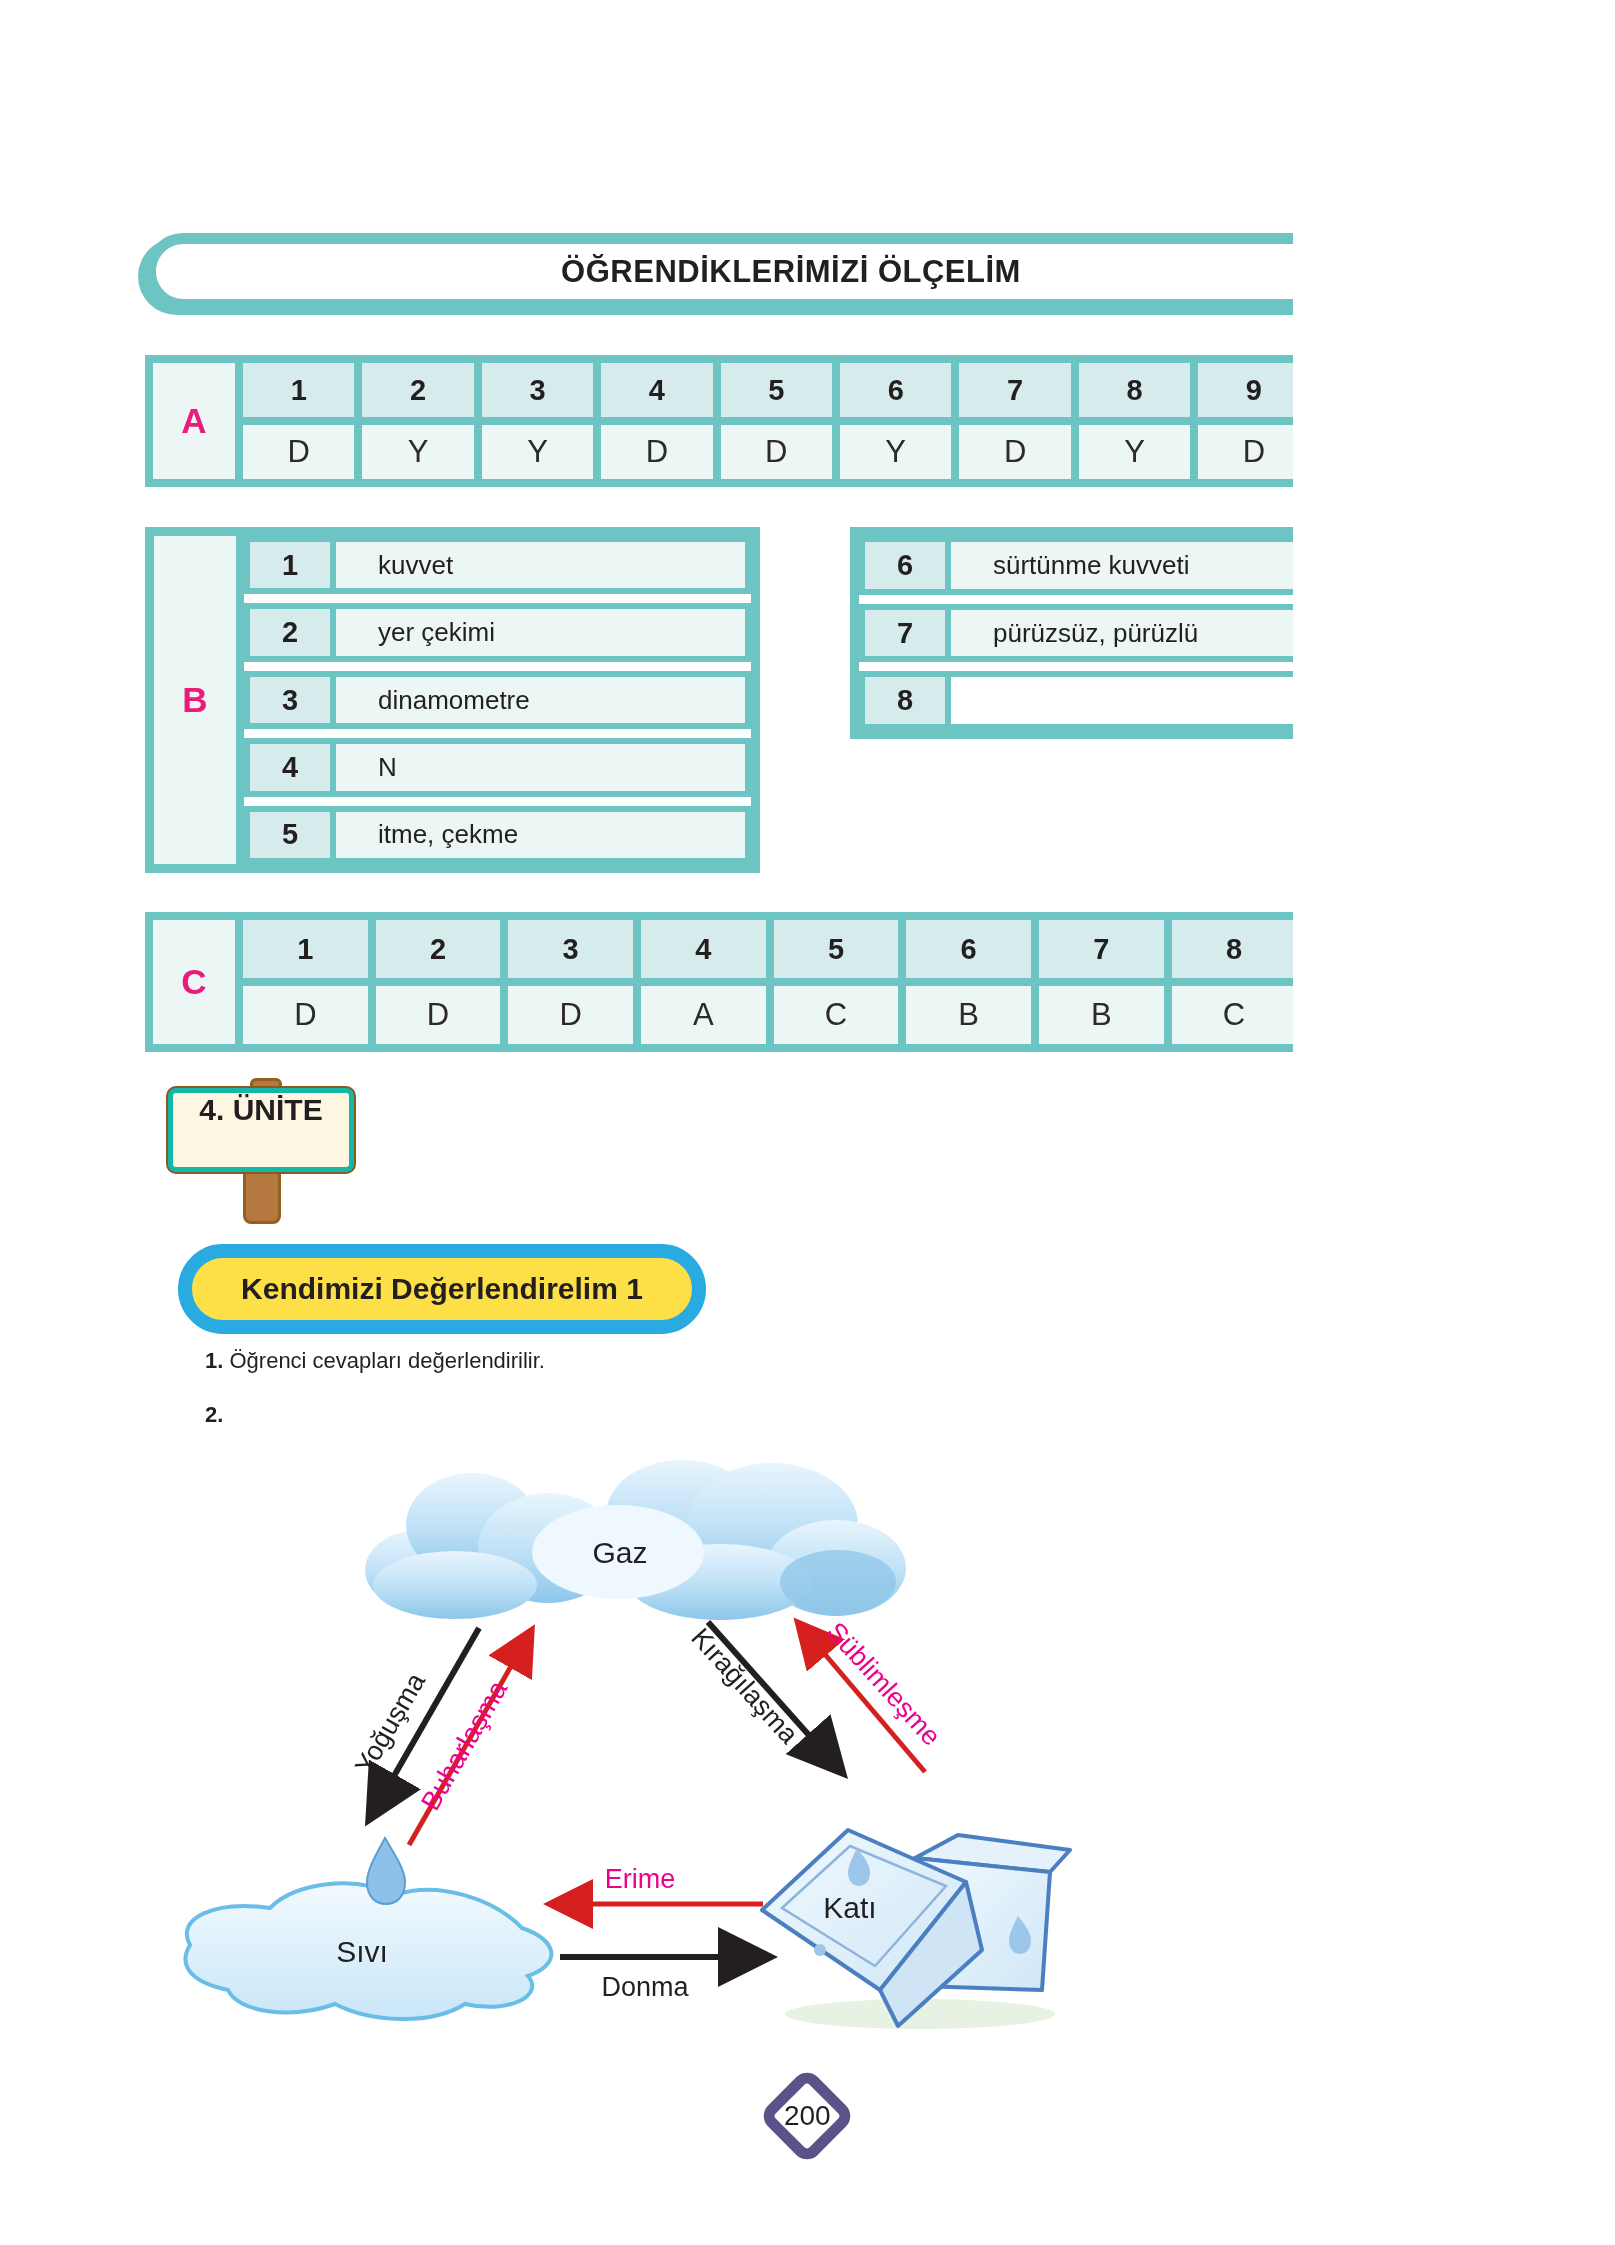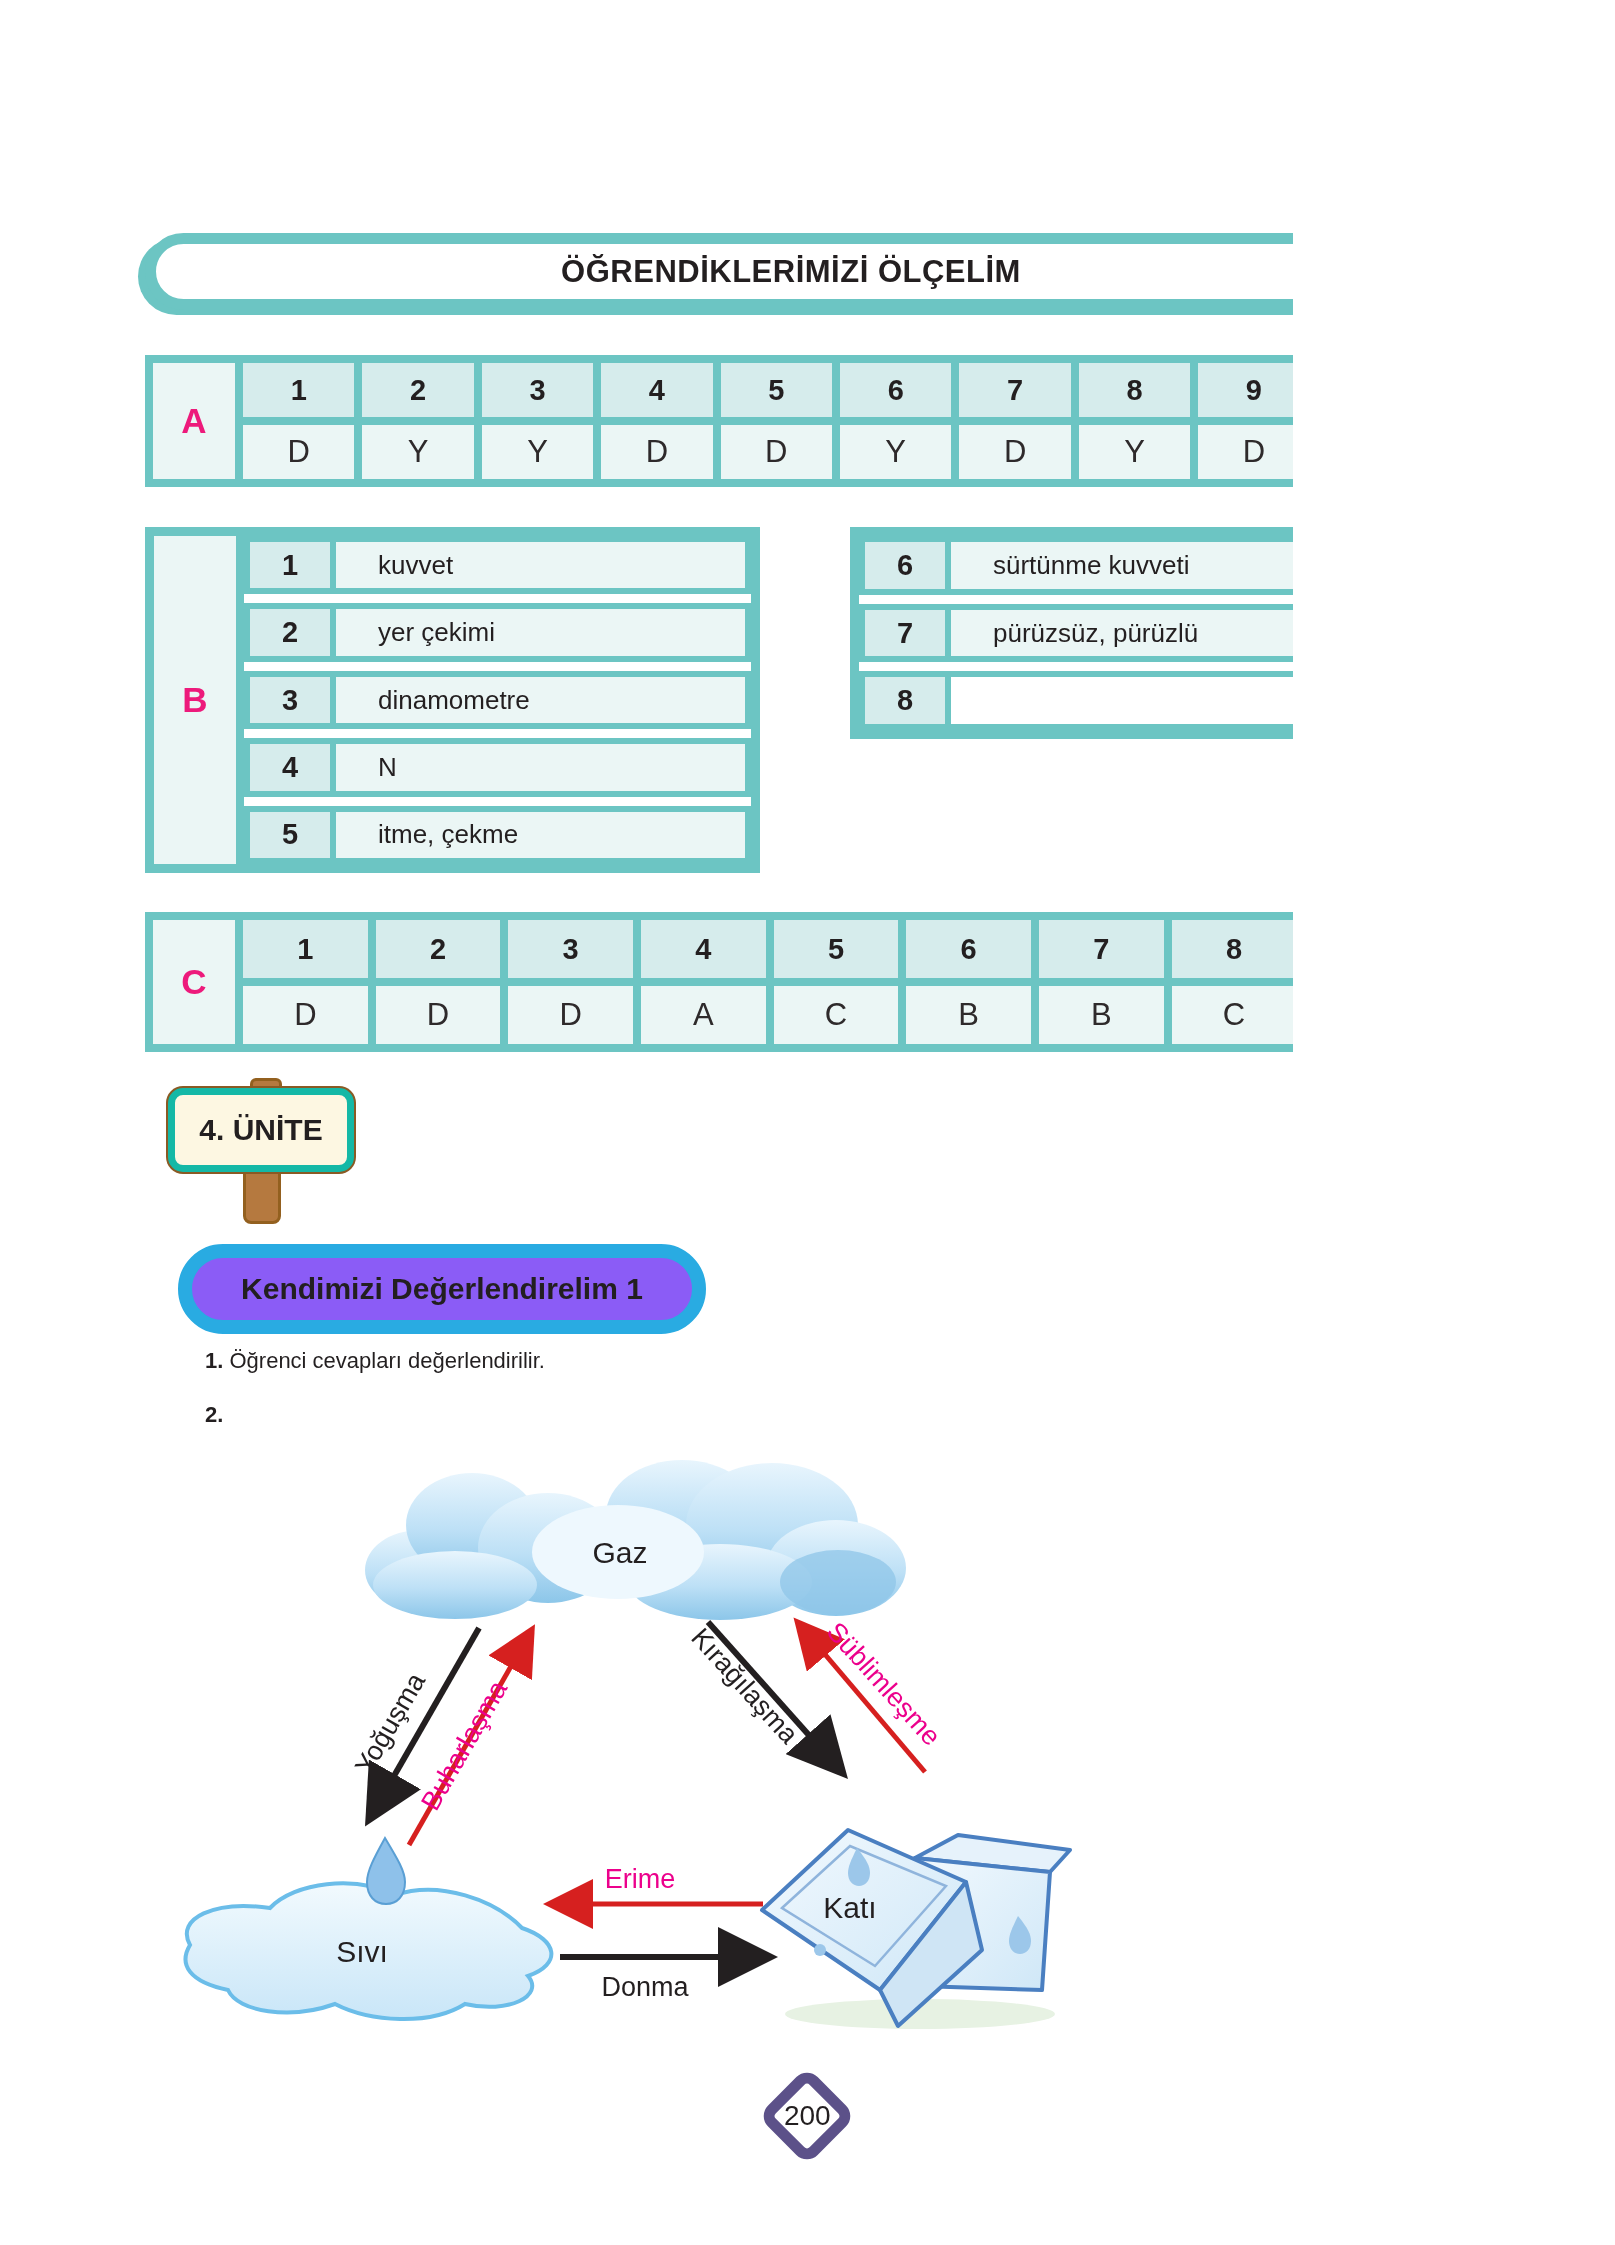--- a/index.html
+++ b/index.html
@@ -38,27 +38,27 @@
   .b-text{flex:1;background:#ebf6f5;display:flex;align-items:center;
     padding-left:42px;font-size:26px;}
 
   
   .unit-sign{position:absolute;left:168px;top:1078px;width:186px;height:140px;}
   .sign-nub{position:absolute;left:82px;top:0;width:26px;height:22px;background:#b5793f;
     border:3px solid #93601f;border-radius:6px;}
   .sign-post{position:absolute;left:75px;top:80px;width:32px;height:60px;background:#b5793f;
     border:3px solid #93601f;border-radius:0 0 8px 8px;}
   .sign-board{position:absolute;left:0;top:10px;width:186px;height:84px;background:#fdf7e2;
-    border:7px solid #14b8a6;border-radius:15px;box-sizing:border-box;
-    display:flex;align-items:center;justify-content:center;box-shadow:0 0 0 2px #8a5a24;}
+    border:5px solid #14b8a6;border-radius:8px;box-sizing:border-box;
+    display:flex;align-items:flex-start;justify-content:center;box-shadow:0 0 0 2px #8a5a24;}
   .sign-board span{font-size:30px;font-weight:bold;}
 
   
   .section-banner{position:absolute;left:178px;top:1244px;width:528px;height:90px;
-    background:#8b5cf6;border:14px solid #29abe2;border-radius:45px;box-sizing:border-box;
+    background:#fde047;border:14px solid #29abe2;border-radius:45px;box-sizing:border-box;
     display:flex;align-items:center;justify-content:center;}
   .section-banner span{font-size:30px;font-weight:bold;}
 
   
   .item{position:absolute;font-size:22px;}
   .item b{font-weight:bold;}
 
   
   .diagram{position:absolute;left:120px;top:1430px;width:1100px;height:640px;}
   .diagram text{font-family:"Liberation Sans",sans-serif;}

